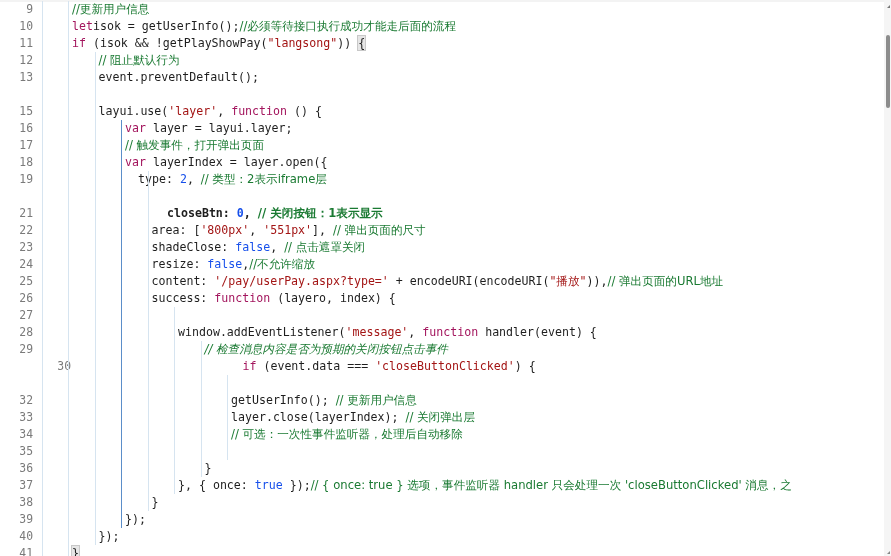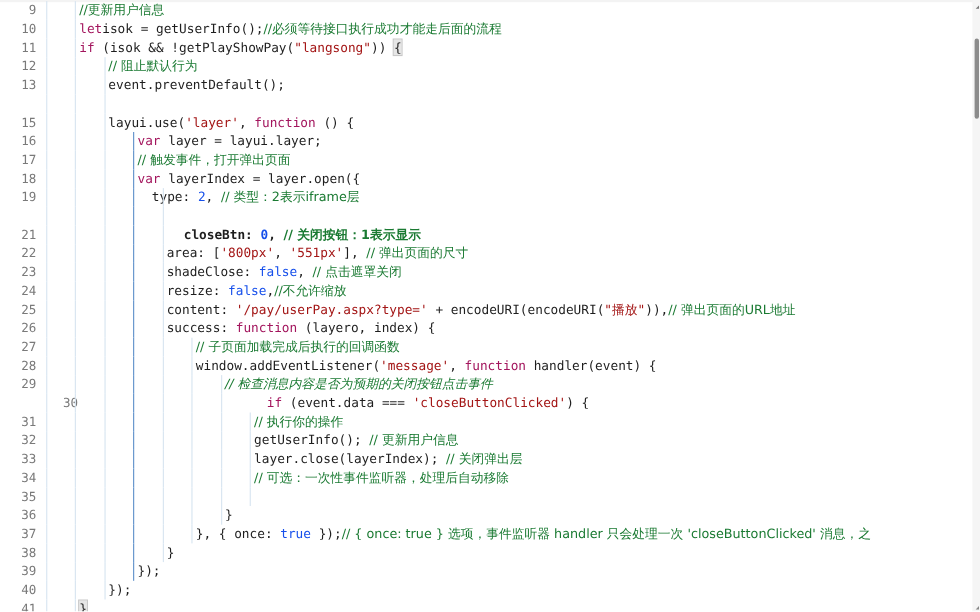--- a/index.html
+++ b/index.html
@@ -118,21 +118,21 @@
     <div class="guide" style="left: 68px; top: 273px; height: 17px;"></div>
     <div class="guide" style="left: 95px; top: 273px; height: 17px;"></div>
     <div class="guide active" style="left: 121px; top: 273px; height: 17px;"></div>
     <div class="guide" style="left: 147.5px; top: 273px; height: 17px;"></div>
     <div class="line" style="top: 290px;"><span class="ln">26</span><span class="code" style="left: 151.5px;"><span>success: </span><span class="kw">function</span><span> (layero, index) {</span></span></div>
     <div class="guide" style="left: 42px; top: 290px; height: 17px;"></div>
     <div class="guide" style="left: 68px; top: 290px; height: 17px;"></div>
     <div class="guide" style="left: 95px; top: 290px; height: 17px;"></div>
     <div class="guide active" style="left: 121px; top: 290px; height: 17px;"></div>
     <div class="guide" style="left: 147.5px; top: 290px; height: 17px;"></div>
-    <div class="line" style="top: 307px;"><span class="ln">27</span><span class="code" style="left: 178px;"><span class="cm">// 子页面加载完成后执行的回调函数</span></span></div>
+    <div class="line" style="top: 307px;"><span class="ln">27</span></div>
     <div class="guide" style="left: 42px; top: 307px; height: 17px;"></div>
     <div class="guide" style="left: 68px; top: 307px; height: 17px;"></div>
     <div class="guide" style="left: 95px; top: 307px; height: 17px;"></div>
     <div class="guide active" style="left: 121px; top: 307px; height: 17px;"></div>
     <div class="guide" style="left: 147.5px; top: 307px; height: 17px;"></div>
     <div class="guide" style="left: 174px; top: 307px; height: 17px;"></div>
     <div class="line" style="top: 324px;"><span class="ln">28</span><span class="code" style="left: 178px;"><span>window.addEventListener(</span><span class="str">'message'</span><span>, </span><span class="kw">function</span><span> handler(event) {</span></span></div>
     <div class="guide" style="left: 42px; top: 324px; height: 17px;"></div>
     <div class="guide" style="left: 68px; top: 324px; height: 17px;"></div>
     <div class="guide" style="left: 95px; top: 324px; height: 17px;"></div>
@@ -148,21 +148,20 @@
     <div class="guide" style="left: 174px; top: 341px; height: 17px;"></div>
     <div class="guide" style="left: 200.5px; top: 341px; height: 17px;"></div>
     <div class="line" style="top: 358px; margin-left: 38px;"><span class="ln">30</span><span class="code" style="left: 204.5px;"><span class="kw">if</span><span> (event.data === </span><span class="str">'closeButtonClicked'</span><span>) {</span></span></div>
     <div class="guide" style="left: 42px; top: 358px; height: 17px;"></div>
     <div class="guide" style="left: 68px; top: 358px; height: 17px;"></div>
     <div class="guide" style="left: 95px; top: 358px; height: 17px;"></div>
     <div class="guide active" style="left: 121px; top: 358px; height: 17px;"></div>
     <div class="guide" style="left: 147.5px; top: 358px; height: 17px;"></div>
     <div class="guide" style="left: 174px; top: 358px; height: 17px;"></div>
     <div class="guide" style="left: 200.5px; top: 358px; height: 17px;"></div>
-    <div class="line" style="top: 375px;"><span class="ln">31</span><span class="code" style="left: 231px;"><span class="cm">// 执行你的操作</span></span></div>
     <div class="guide" style="left: 42px; top: 375px; height: 17px;"></div>
     <div class="guide" style="left: 68px; top: 375px; height: 17px;"></div>
     <div class="guide" style="left: 95px; top: 375px; height: 17px;"></div>
     <div class="guide active" style="left: 121px; top: 375px; height: 17px;"></div>
     <div class="guide" style="left: 147.5px; top: 375px; height: 17px;"></div>
     <div class="guide" style="left: 174px; top: 375px; height: 17px;"></div>
     <div class="guide" style="left: 200.5px; top: 375px; height: 17px;"></div>
     <div class="guide" style="left: 227px; top: 375px; height: 17px;"></div>
     <div class="line" style="top: 392px;"><span class="ln">32</span><span class="code" style="left: 231px;"><span>getUserInfo(); </span><span class="cm">// 更新用户信息</span></span></div>
     <div class="guide" style="left: 42px; top: 392px; height: 17px;"></div>

